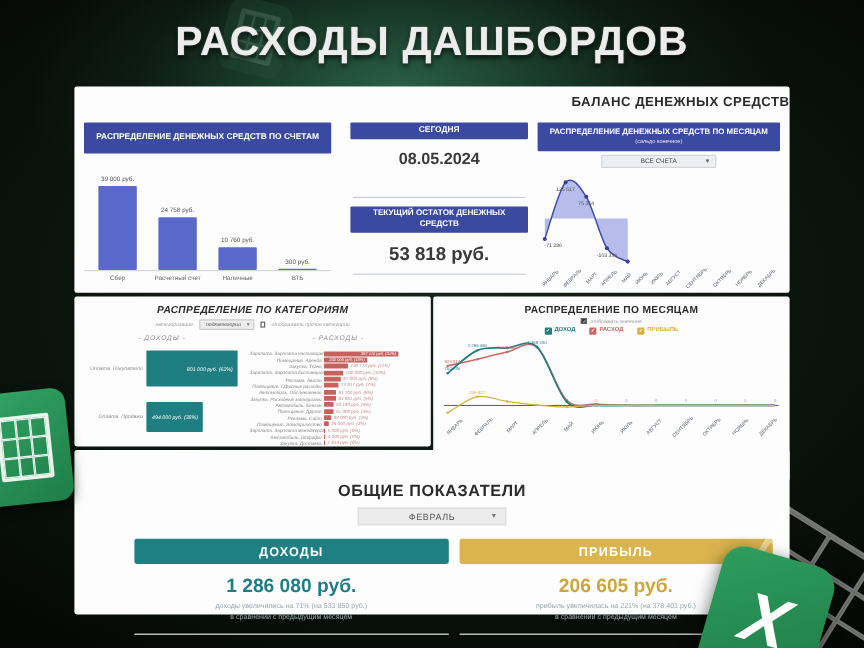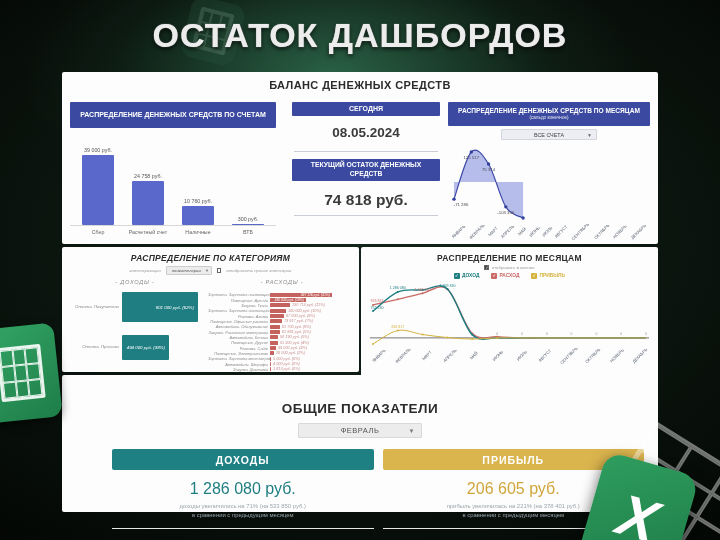--- a/index.html
+++ b/index.html
@@ -22,40 +22,40 @@
   .page-title{position:absolute;top:16px;left:0;width:100%;text-align:center;
     font-size:34px;font-weight:800;letter-spacing:1px;color:#ececec;
     text-shadow:0 2px 4px rgba(0,0,0,.75), 0 0 1px #fff;}
   
   .panel{position:absolute;background:#fdfdfd;border-radius:2px;}
   .p-balance{left:62px;top:72px;width:596px;height:172px;}
   .p-cats{left:62px;top:247px;width:297px;height:125px;font-style:italic;}
   .p-month{left:361px;top:247px;width:297px;height:154px;}
   .p-sum{left:62px;top:375px;width:596px;height:137px;}
   .panel-title{width:100%;text-align:center;font-weight:bold;color:#2b2b2b;}
-  .p-balance .panel-title{font-size:11px;padding-top:7px;letter-spacing:.4px;}
+  .p-balance .panel-title{font-size:11px;padding-top:7px;letter-spacing:.4px;text-align:right;}
   .p-cats .panel-title,.p-month .panel-title{font-size:8.5px;padding-top:6px;letter-spacing:.3px;}
   .p-sum .panel-title{font-size:13.5px;padding-top:26px;letter-spacing:.5px;}
   
   .blue-header{background:#3b4aa0;color:#fff;font-weight:bold;text-align:center;
     display:flex;flex-direction:column;align-items:center;justify-content:center;border-radius:1px;line-height:1.3;}
   
   .col{position:absolute;top:30px;}
   .col-accounts{left:8px;width:206px;}
   .col-accounts .blue-header{height:26px;font-size:7px;padding:0 8px;}
   .acc-bars{height:94px;display:flex;align-items:flex-end;gap:10px;padding:0 8px;border-bottom:1px solid #d8d8d8;margin-top:4px;}
   .acc-item{flex:1;display:flex;flex-direction:column;align-items:center;justify-content:flex-end;height:100%;}
   .acc-val{font-size:5.3px;color:#555;margin-bottom:2px;white-space:nowrap;}
   .acc-bar{width:80%;background:#5a68cc;border-radius:1px;}
   .acc-names{display:flex;gap:10px;padding:0 8px;}
   .acc-names span{flex:1;text-align:center;font-size:5.3px;color:#666;padding-top:3px;white-space:nowrap;}
   .col-today{left:230px;width:148px;}
   .col-today .blue-header{height:14px;font-size:7px;}
   .hd2{height:22px !important;font-size:6.8px !important;padding:0 6px;}
-  .big-date{font-size:13.5px;font-weight:bold;color:#3a3a3a;text-align:center;margin:9px 0 11px;}
+  .big-date{font-size:13.5px;font-weight:bold;color:#3a3a3a;text-align:center;margin:9px 0 24px;}
   .big-amount{font-size:15.5px;font-weight:bold;color:#3a3a3a;text-align:center;margin:10px 0 6px;}
   .divider{border:none;border-top:1px solid #c9ced6;margin:0 2px;}
   .col-monthly{left:386px;width:202px;}
   .col-monthly .blue-header{height:24px;font-size:6.6px;padding:0 6px;}
   .hdr-note{font-size:4.6px;font-weight:normal;opacity:.85;}
   .mini-select{position:relative;margin:3px auto 0;width:96px;height:11px;background:#eceef4;border:1px solid #d3d5dd;border-radius:1px;
     display:flex;align-items:center;justify-content:center;font-size:5.4px;color:#444;}
   .mini-select .caret{position:absolute;right:4px;font-size:5px;color:#666;}
   .saldo-svg{display:block;width:202px;height:84px;}
   
@@ -89,21 +89,21 @@
   .legend-sq{width:5.5px;height:5.5px;border-radius:1px;color:#fff;font-size:4.2px;line-height:5.5px;text-align:center;}
   .lines-svg{display:block;width:289px;height:68px;margin:1px auto 0;}
   
   .sum-select{position:relative;margin:7px auto 0;width:124px;height:15px;background:#ececec;border:1px solid #d9d9d9;border-radius:1px;
     display:flex;align-items:center;justify-content:center;font-size:7.5px;color:#555;letter-spacing:.5px;}
   .sum-select .caret{position:absolute;right:6px;font-size:6px;color:#777;}
   .cards-row{display:flex;gap:9px;padding:0 14px;margin-top:11px;margin-left:36px;}
   .sum-card{flex:1;text-align:center;}
   .card-head{height:21px;border-radius:2px;color:#fff;font-weight:bold;font-size:10.5px;letter-spacing:1px;
     display:flex;align-items:center;justify-content:center;}
-  .card-value{font-size:16px;font-weight:400;margin-top:10px;}
+  .card-value{font-size:16px;font-weight:700;margin-top:10px;}
   .card-note{font-size:5.9px;color:#9aa7ab;line-height:1.6;margin-top:4px;}
   .card-div{border-top:1px solid #e7e7e7;margin-top:7px;}
   
   .sheet-grid{position:absolute;right:-24px;bottom:-26px;width:130px;height:120px;transform:rotate(32deg);opacity:.55;
     display:grid;grid-template-columns:repeat(3,1fr);grid-template-rows:repeat(4,1fr);border:3px solid rgba(255,255,255,.8);}
   .sheet-grid div{border:2px solid rgba(255,255,255,.8);}
   .excel-icon{position:absolute;right:34px;bottom:-34px;width:96px;height:112px;border-radius:18px;
     background:linear-gradient(150deg,#2f9e5f,#1c7a45);transform:rotate(16deg);box-shadow:0 4px 14px rgba(0,0,0,.55);
     display:flex;align-items:center;justify-content:center;}
   .excel-icon span{color:#fff;font-weight:800;font-size:58px;font-style:italic;line-height:1;}
@@ -122,21 +122,21 @@
         <div></div>
         <div></div>
         <div></div>
         <div></div>
         <div></div>
         <div></div>
         <div></div>
       </div>
   </div>
 
-  <div class="page-title">ОСТАТОК ДАШБОРДОВ</div>
+  <div class="page-title">РАСХОДЫ ДАШБОРДОВ</div>
 
   <section class="panel p-balance">
     <div class="panel-title">БАЛАНС ДЕНЕЖНЫХ СРЕДСТВ</div>
 
     <div class="col col-accounts">
       <div class="blue-header">РАСПРЕДЕЛЕНИЕ ДЕНЕЖНЫХ СРЕДСТВ ПО СЧЕТАМ</div>
       <div class="acc-bars" id="acc-bars">
           <div class="acc-item">
             <div class="acc-val">39 000 руб.</div>
             <div class="acc-bar" style="height: 70px;"></div>
@@ -160,21 +160,21 @@
           <span>Наличные</span>
           <span>ВТБ</span>
         </div>
     </div>
 
     <div class="col col-today">
       <div class="blue-header">СЕГОДНЯ</div>
       <div class="big-date">08.05.2024</div>
       <hr class="divider">
       <div class="blue-header hd2" style="margin-top:7px;">ТЕКУЩИЙ ОСТАТОК ДЕНЕЖНЫХ СРЕДСТВ</div>
-      <div class="big-amount">74 818 руб.</div>
+      <div class="big-amount">53 818 руб.</div>
       <hr class="divider">
     </div>
 
     <div class="col col-monthly">
       <div class="blue-header">
         <span>РАСПРЕДЕЛЕНИЕ ДЕНЕЖНЫХ СРЕДСТВ ПО МЕСЯЦАМ</span>
         <span class="hdr-note">(сальдо конечное)</span>
       </div>
       <div class="mini-select">
         <span>ВСЕ СЧЕТА</span>

